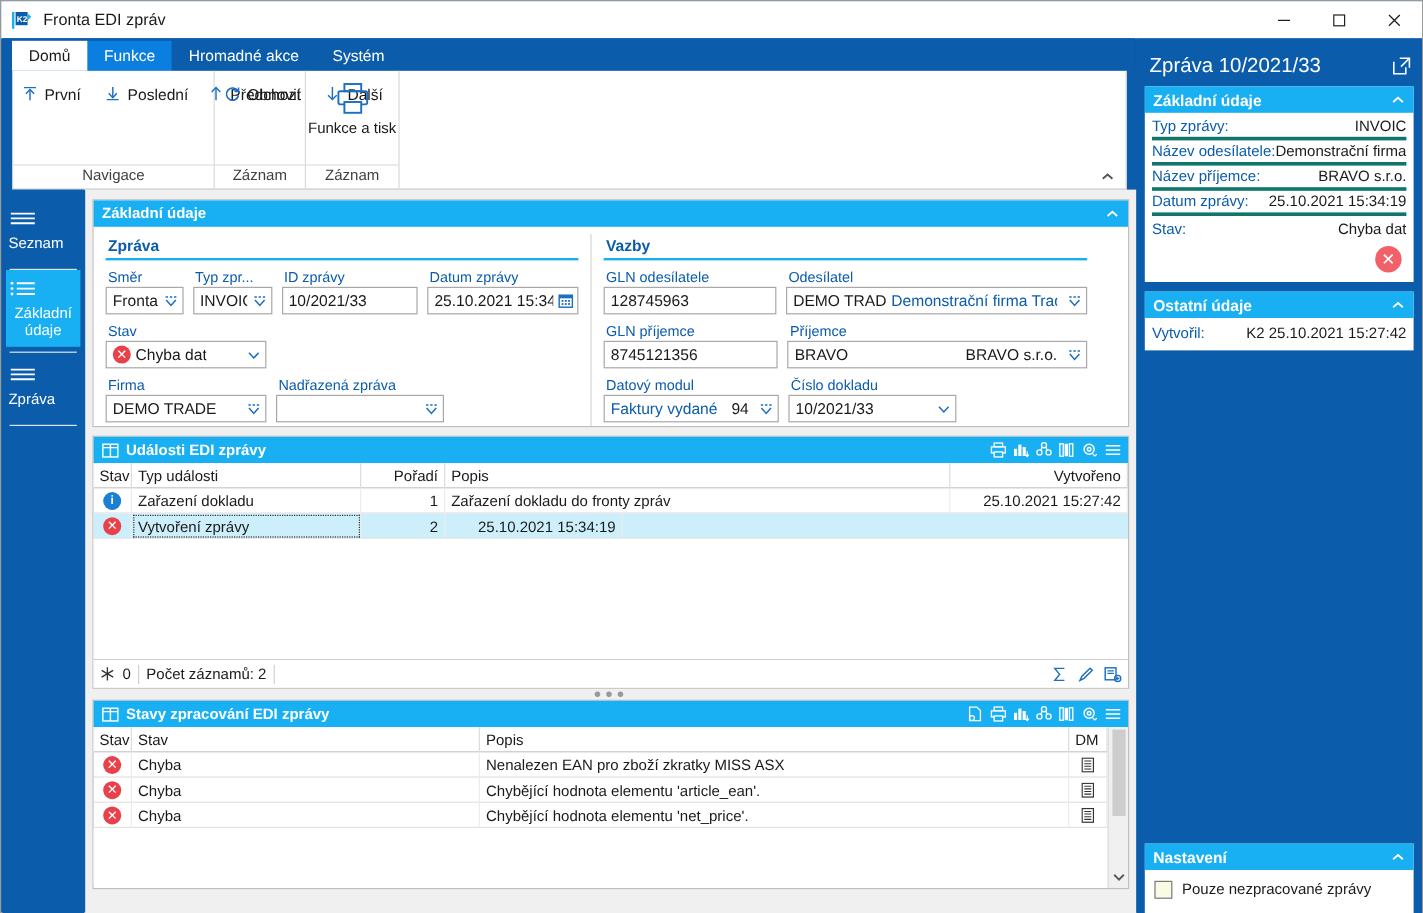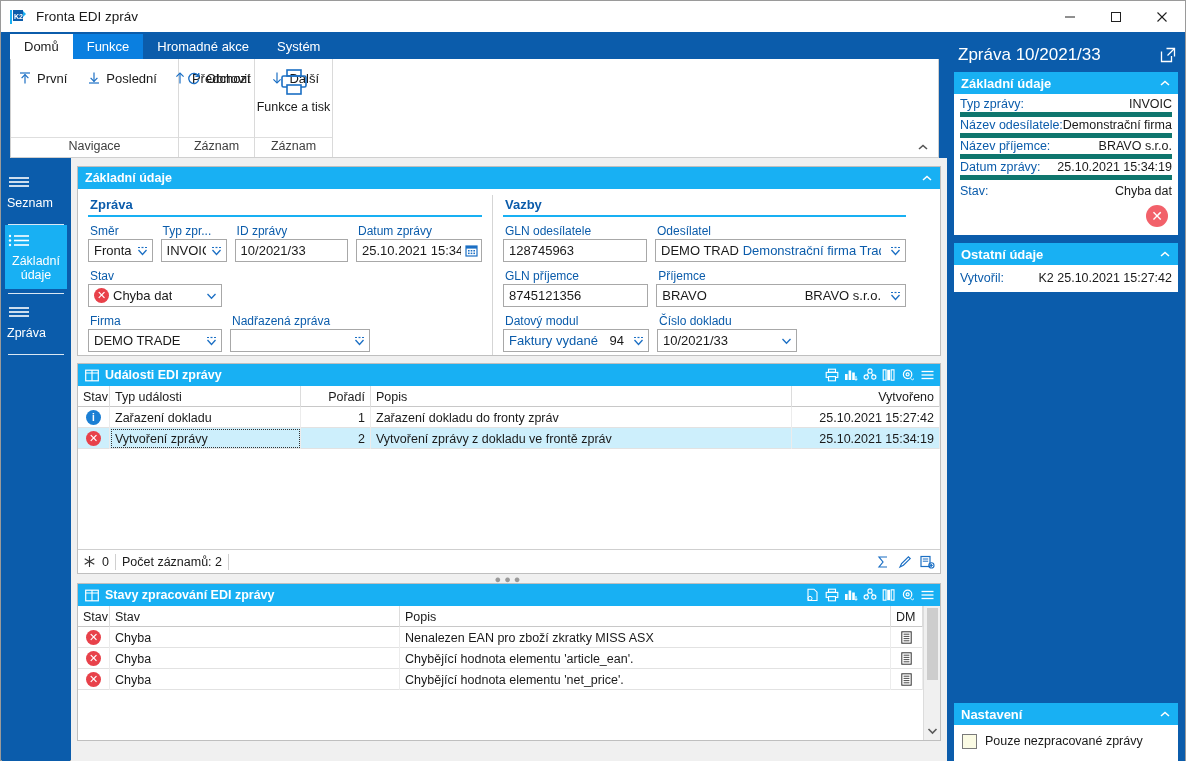--- a/index.html
+++ b/index.html
@@ -215,21 +215,21 @@
   .rp-title .pop { margin-left: auto; }
   .rp-card { background: #ffffff; margin-bottom: 8px; }
   .rp-head {
     height: 22px; background: #18b0f3; color: #ffffff;
     display: flex; align-items: center; padding: 0 4px 0 7px;
     font-size: 13px; font-weight: bold;
   }
   .rp-body { padding: 2px 6px 4px 6px; }
   .rp-row {
     display: flex; align-items: center; height: 21px;
-    border-bottom: 5px solid #0f766e; font-size: 12.5px;
+    border-bottom: 3px solid #0f766e; font-size: 12.5px;
   }
   .rp-row .k { color: #0b5cab; white-space: nowrap; }
   .rp-row .v { margin-left: auto; color: #1a1a1a; white-space: nowrap; overflow: hidden; }
   .rp-status {
     height: 30px; display: flex; align-items: center; justify-content: flex-end;
     padding-right: 4px;
   }
   .big-err {
     width: 22px; height: 22px; border-radius: 50%;
     background: #f2616a; color: #ffffff; font-size: 14px;
@@ -696,21 +696,20 @@
             <div class="gc" style="flex:1">Zařazení dokladu do fronty zpráv</div>
             <div class="gc r" style="width:148px">25.10.2021 15:27:42</div>
           </div>
 
           <div class="grow sel">
             <div class="gc c" style="width:32px">
               <span class="err-dot">✕</span>
             </div>
             <div class="gc focus" style="width:191px">Vytvoření zprávy</div>
             <div class="gc r" style="width:70px">2</div>
-            <div class="gc" style="flex:1">Vytvoření zprávy z dokladu ve frontě zpráv</div>
             <div class="gc r" style="width:148px">25.10.2021 15:34:19</div>
           </div>
 
           <div style="height:100px;background:#ffffff"></div>
         </div>
       </div>
 
       <div class="gfoot">
         <span class="ico">
           <svg width="13" height="13" viewBox="0 0 13 13">

